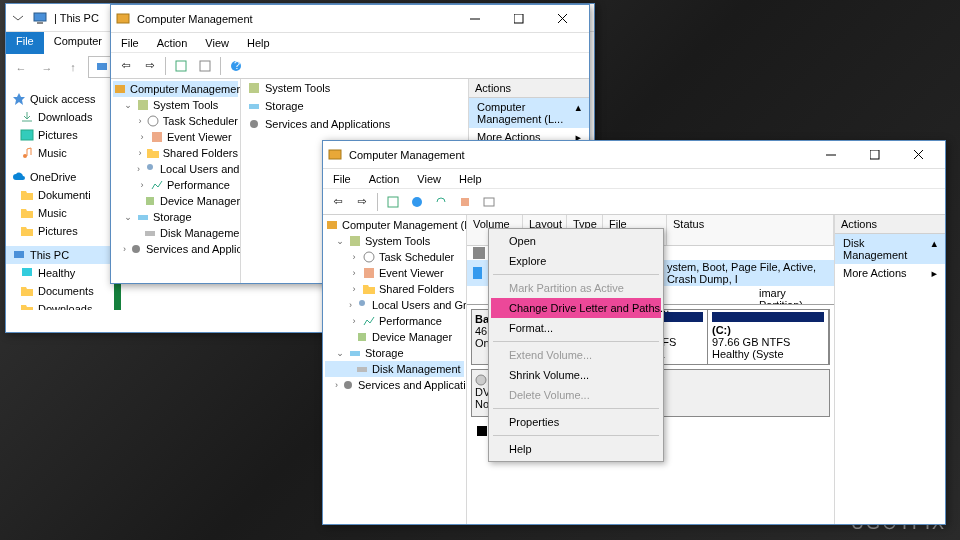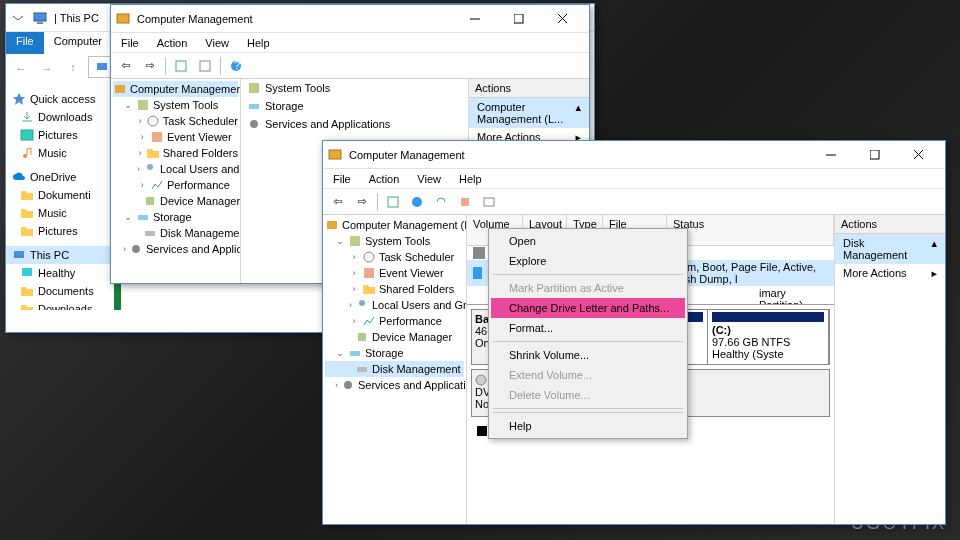--- a/index.html
+++ b/index.html
@@ -56,21 +56,21 @@
 .volrow .vi{width:12px;height:12px;background:#888}
 .vollist{height:58px;overflow:hidden}
 .diskarea{flex:1;border-top:1px solid #a0a0a0;background:#fff;padding:4px;overflow:hidden}
 .diskrow{display:flex;border:1px solid #888;margin-bottom:4px;height:56px}
 .diskhdr{width:70px;border-right:1px solid #888;padding:3px;font-size:10px;background:#f0f0f0}
 .part{border-right:1px solid #888;padding:2px 4px;font-size:9px;overflow:hidden}
 .part .pbar{height:10px;background:#0a246a;margin-bottom:2px}
 .legend{padding:3px 6px;font-size:10px;display:flex;gap:14px;align-items:center}
 .lbox{width:10px;height:10px;display:inline-block;border:1px solid #000;vertical-align:middle;margin-right:3px}
 
-.ctxmenu{position:absolute;left:488px;top:228px;width:200px;background:#f0f0f0;border:1px solid #a0a0a0;box-shadow:2px 2px 6px rgba(0,0,0,.3);z-index:10;padding:2px}
+.ctxmenu{position:absolute;left:488px;top:228px;width:176px;background:#f0f0f0;border:1px solid #a0a0a0;box-shadow:2px 2px 6px rgba(0,0,0,.3);z-index:10;padding:2px}
 .ctxitem{padding:4px 18px;white-space:nowrap}
 .ctxitem.disabled{color:#999}
 .ctxitem.sel{background:#ec4899}
 .ctxsep{height:1px;background:#c8c8c8;margin:3px 2px}
 .watermark{position:absolute;right:14px;bottom:6px;color:rgba(255,255,255,.5);font-size:18px;font-weight:300;letter-spacing:2px}
 </style>
 </head>
 <body>
 
 <div id="explorer" class="window">
@@ -555,21 +555,22 @@
 </div>
 
 <div class="ctxmenu">
   <div class="ctxitem">Open</div>
   <div class="ctxitem">Explore</div>
   <div class="ctxsep"></div>
   <div class="ctxitem disabled">Mark Partition as Active</div>
   <div class="ctxitem sel">Change Drive Letter and Paths...</div>
   <div class="ctxitem">Format...</div>
   <div class="ctxsep"></div>
+  <div class="ctxitem disabled">Extend Volume...</div>
   <div class="ctxitem">Shrink Volume...</div>
-  <div class="ctxitem disabled">Extend Volume...</div>
   <div class="ctxitem disabled">Delete Volume...</div>
   <div class="ctxsep"></div>
+  <div class="ctxitem">Properties</div>
   <div class="ctxsep"></div>
   <div class="ctxitem">Help</div>
 </div>
 
 <div class="watermark">UG⊖TFIX</div>
 
 </body></html>

